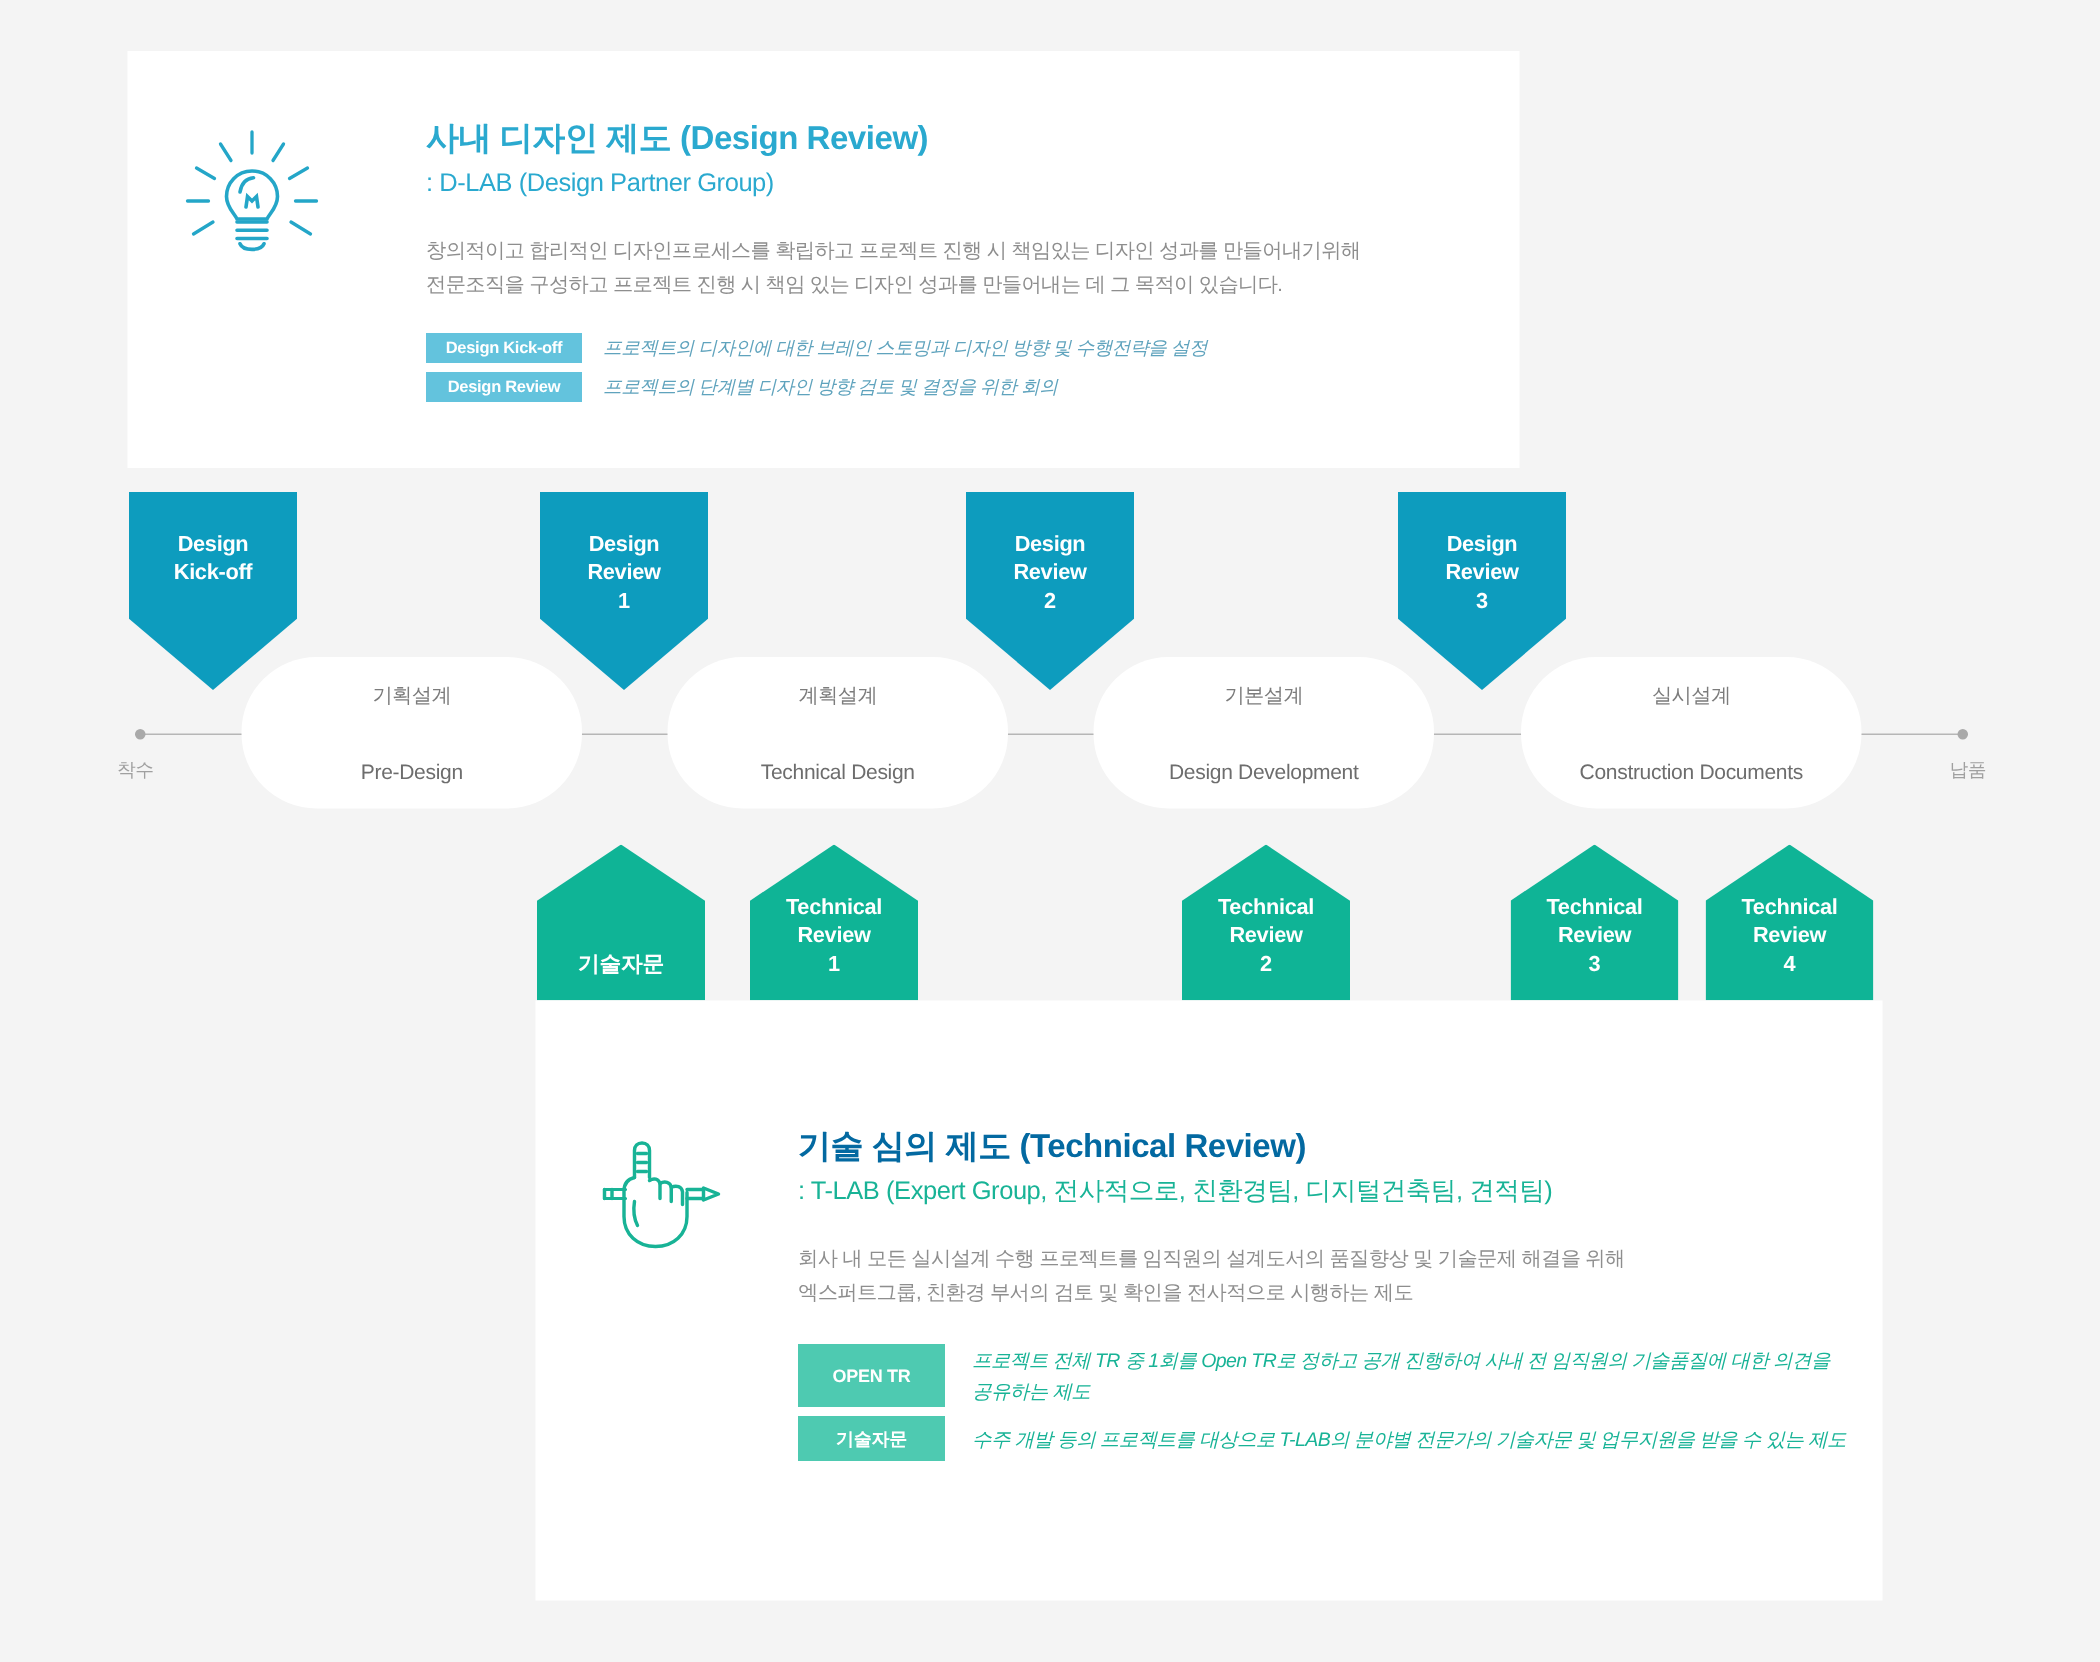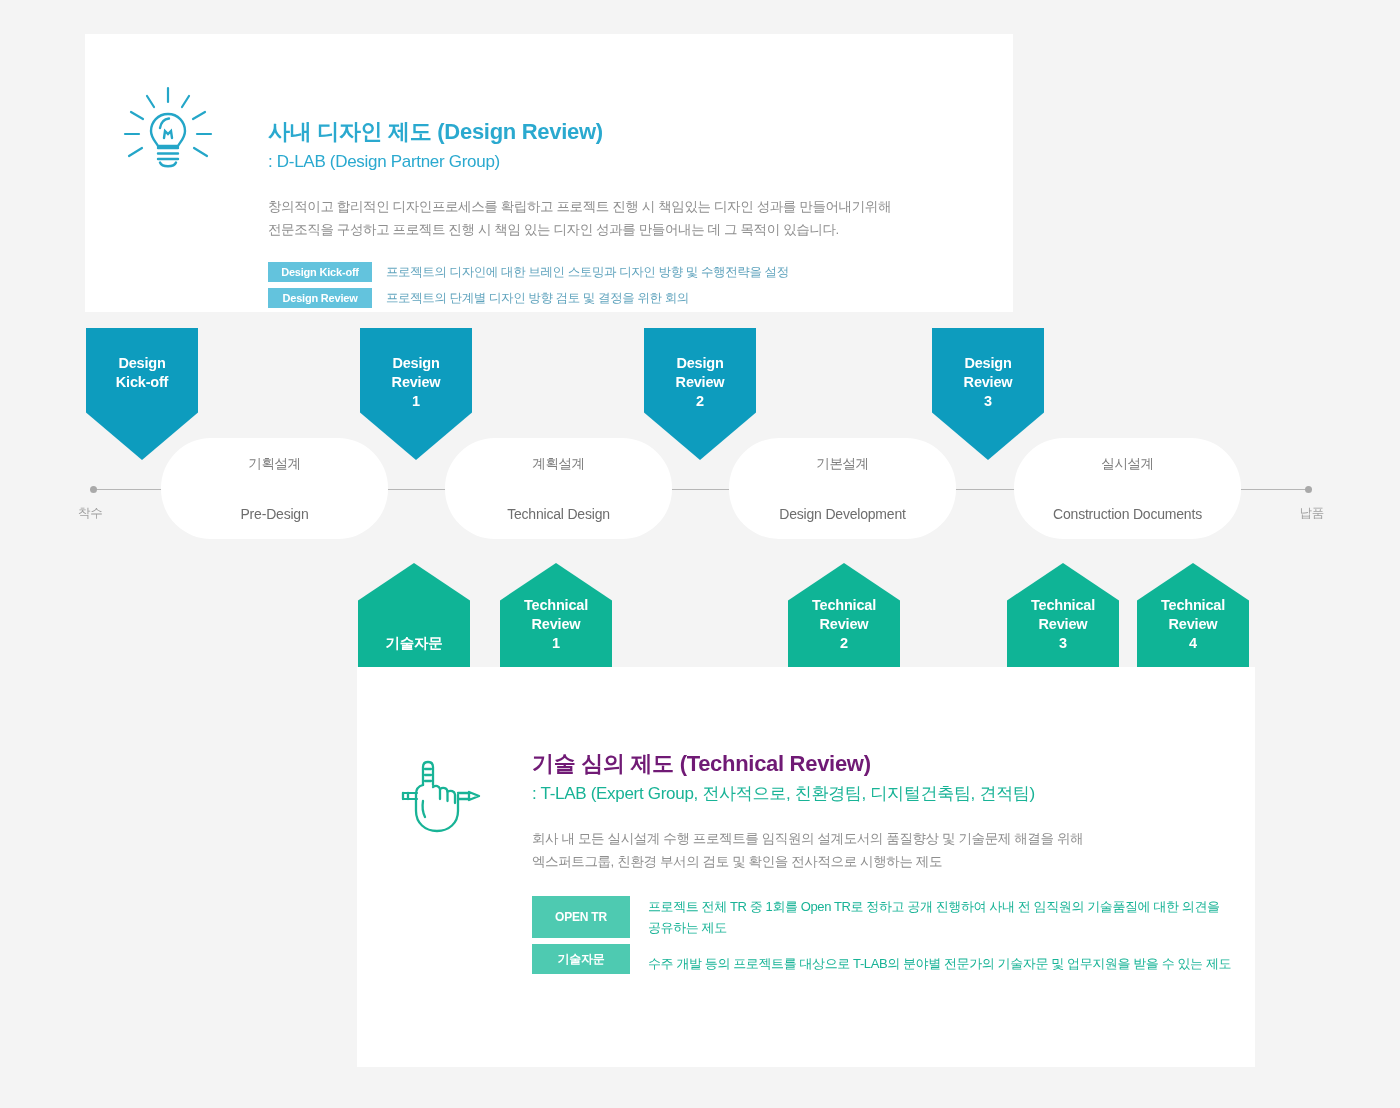--- a/index.html
+++ b/index.html
@@ -11,47 +11,47 @@
   }
   #stage { position: relative; width: 1400px; height: 1108px; background: #f4f4f4; }
 
   
   .panel { position: absolute; background: #ffffff; }
   #top-panel    { left: 85px;  top: 34px;  width: 928px; height: 278px; }
   #bottom-panel { left: 357px; top: 667px; width: 898px; height: 400px; }
 
   
   #bulb-icon { position: absolute; left: 118px; top: 78px; width: 100px; height: 100px; }
-  #top-text  { position: absolute; left: 268px; top: 78px; width: 720px; margin-top: 40px; }
+  #top-text  { position: absolute; left: 284px; top: 78px; width: 720px; }
 
   .title-kr {
     font-size: 22px; font-weight: bold; color: #2aa9cf;
     letter-spacing: -0.3px; line-height: 28px;
   }
   .title-sub {
     font-size: 17px; color: #2aa9cf; letter-spacing: -0.3px;
     line-height: 24px; margin-top: 4px;
   }
   .desc {
     margin-top: 21px; font-size: 13.5px; color: #8e8e8e;
     line-height: 23px; letter-spacing: -0.4px;
   }
 
   .badge-list { margin-top: 20px; }
-  .badge-row { display: flex; align-items: flex-end; margin-bottom: 5px; }
+  .badge-row { display: flex; align-items: center; margin-bottom: 5px; }
   .badge {
     flex: 0 0 auto; width: 104px; min-height: 20px;
     background: #63c3dd; color: #ffffff;
     font-size: 11px; font-weight: bold; letter-spacing: -0.2px;
     display: flex; align-items: center; justify-content: center;
     padding: 3px 2px; line-height: 14px; text-align: center;
   }
   .badge-text {
     margin-left: 14px; font-size: 12.5px; color: #5fa3bd;
-    line-height: 20px; letter-spacing: -0.4px; padding-top: 1px;
+    line-height: 20px; letter-spacing: -0.4px; padding-top: 1px; font-style: italic;
   }
 
   
   #timeline-axis {
     position: absolute; left: 90px; top: 489px; width: 1222px; height: 2px;
   }
   .axis-line {
     position: absolute; left: 0; top: 0; height: 1px; background: #b6b6b6; width: 100%;
   }
   .axis-dot {
@@ -108,21 +108,21 @@
     margin: 0 auto 5px auto;
   }
   .open-tr .otxt {
     font-size: 13px; font-weight: bold; color: #0fb496; letter-spacing: 0.2px;
   }
 
   
   #hand-icon { position: absolute; left: 395px; top: 755px; width: 92px; height: 88px; }
   #bottom-text { position: absolute; left: 532px; top: 750px; width: 700px; }
 
-  .title-kr.green { color: #701a75; }
+  .title-kr.green { color: #0369a1; }
   .title-sub.green { color: #18b396; }
 
   .badge-list.green-list { margin-top: 22px; }
   .badge-list.green-list .badge-row { margin-bottom: 6px; }
   .badge.green {
     width: 98px; min-height: 42px; background: #4ecab1; font-size: 12px;
   }
   .badge-list.green-list .badge-text {
     margin-left: 18px; color: #18b396; font-size: 13px; line-height: 21px;
   }

